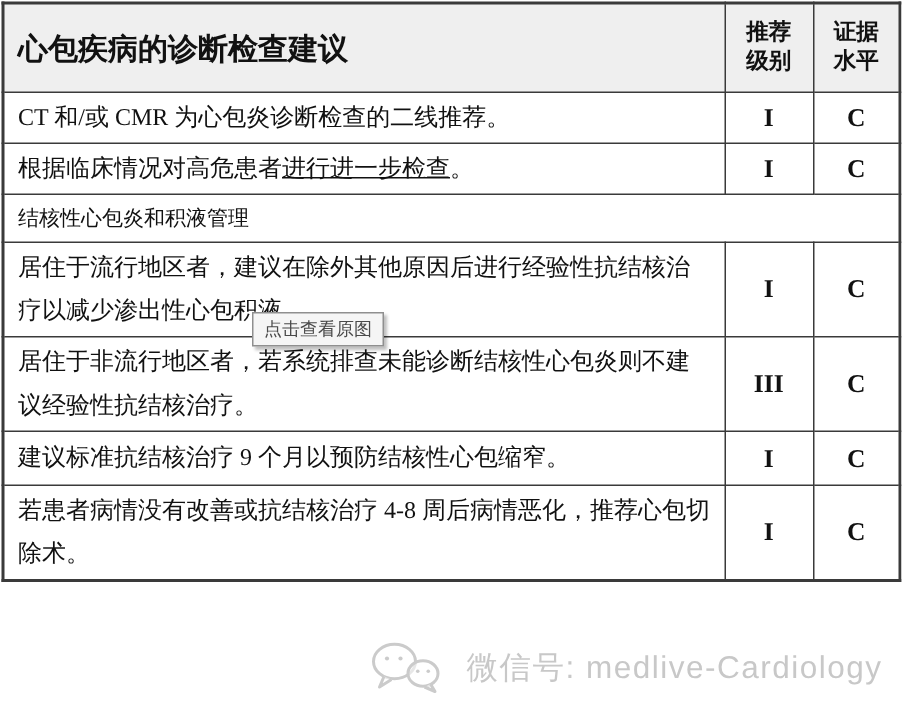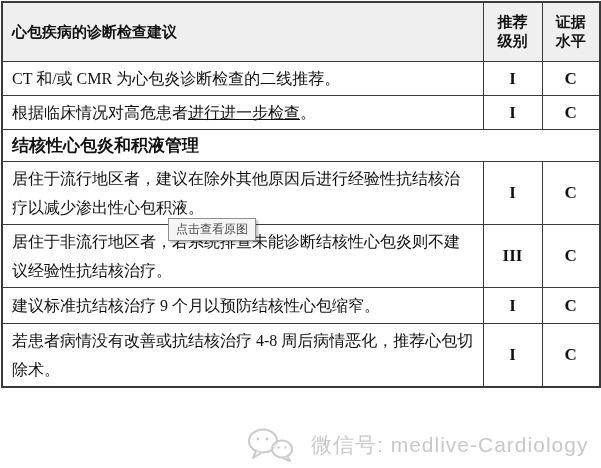--- a/index.html
+++ b/index.html
@@ -11,40 +11,40 @@
     position:absolute;left:1px;top:1px;width:598px;
     border-collapse:collapse;table-layout:fixed;
     border:2px solid #3a3a3a;
   }
   table.rec td, table.rec th{border:1px solid #3a3a3a;vertical-align:middle;}
   col.c-main{width:481px;}
   col.c-rec{width:59px;}
   col.c-ev{width:58px;}
 
   tr.head{height:48px;background:#efefef;}
-  th.title-cell{text-align:left;padding:2px 9px;font-size:15px;font-weight:bold;}
+  th.title-cell{text-align:left;padding:2px 9px;font-size:20px;font-weight:bold;}
   th.small-col{font-size:15px;font-weight:bold;line-height:19px;text-align:center;padding:10px;}
 
   td.text-cell{padding:2px 9px;font-size:16px;line-height:29px;text-align:left;}
   td.val-cell{text-align:center;font-size:17px;font-weight:bold;}
 
   tr.r1{height:108px;}
   tr.r2{height:29px;margin-top:46px;}
   tr.r3{height:30px;}
   tr.sec{height:32px;}
   tr.r4{height:58px;}
   tr.r5{height:61px;padding-left:28px;}
   tr.r6{height:36px;}
   tr.r7{height:47px;}
-  td.section-cell{padding:2px 9px;font-size:17px;font-weight:bold;text-align:left;background:#ffffff;}
+  td.section-cell{padding:2px 9px;font-size:14px;font-weight:normal;text-align:left;background:#ffffff;}
 
   a.inline-link{color:#111;text-decoration:underline;cursor:pointer;}
 
   .tooltip{
-    position:absolute;left:168px;top:218px;z-index:5;
+    position:absolute;left:168px;top:208px;z-index:5;
     background:#f5f5f5;border:1px solid #8f8f8f;
     box-shadow:2px 2px 2px rgba(0,0,0,0.25);
     padding:2px 7px;font-family:"Liberation Sans","DejaVu Sans",sans-serif;
     font-size:12px;color:#4a4a4a;white-space:nowrap;
   }
 
   .watermark{
     position:absolute;left:246px;top:427px;z-index:6;
     display:flex;align-items:center;gap:17px;
     color:#c8c8c8;font-family:"Liberation Sans","DejaVu Sans",sans-serif;

